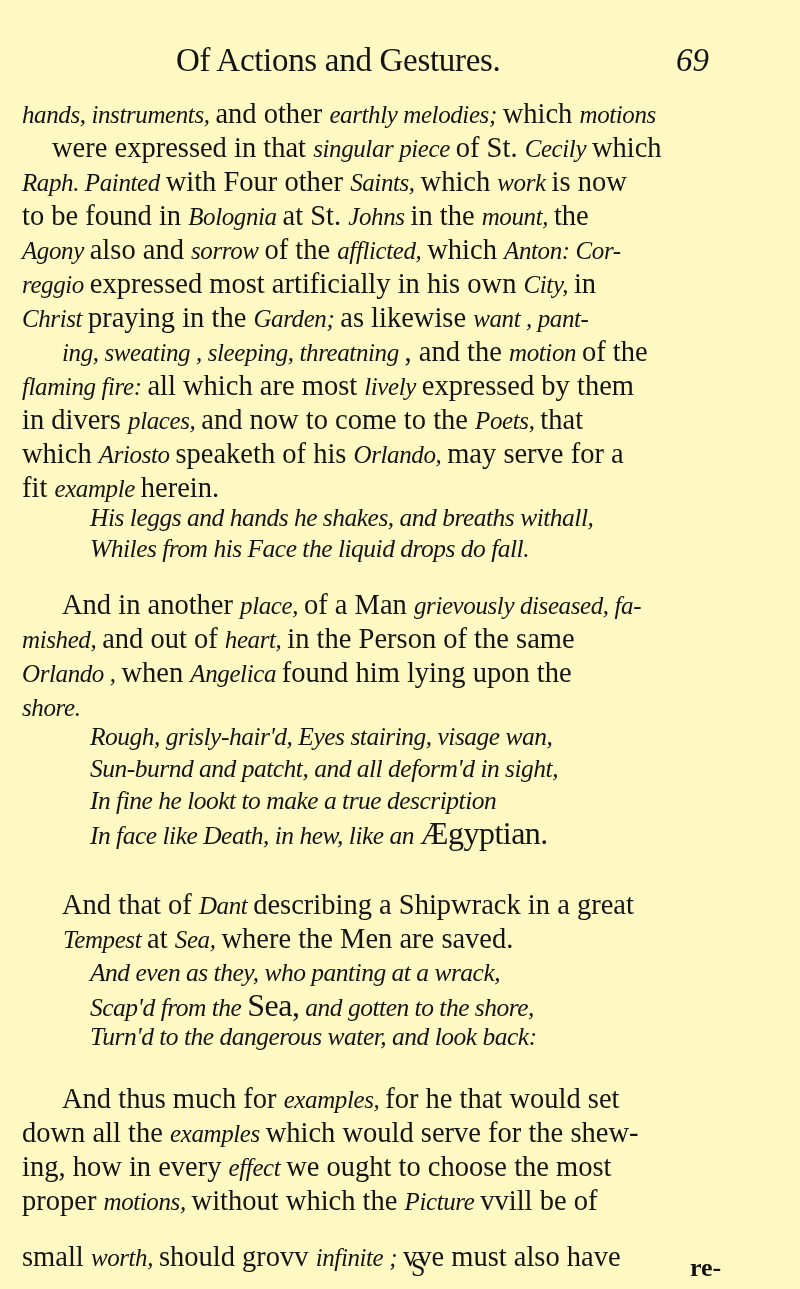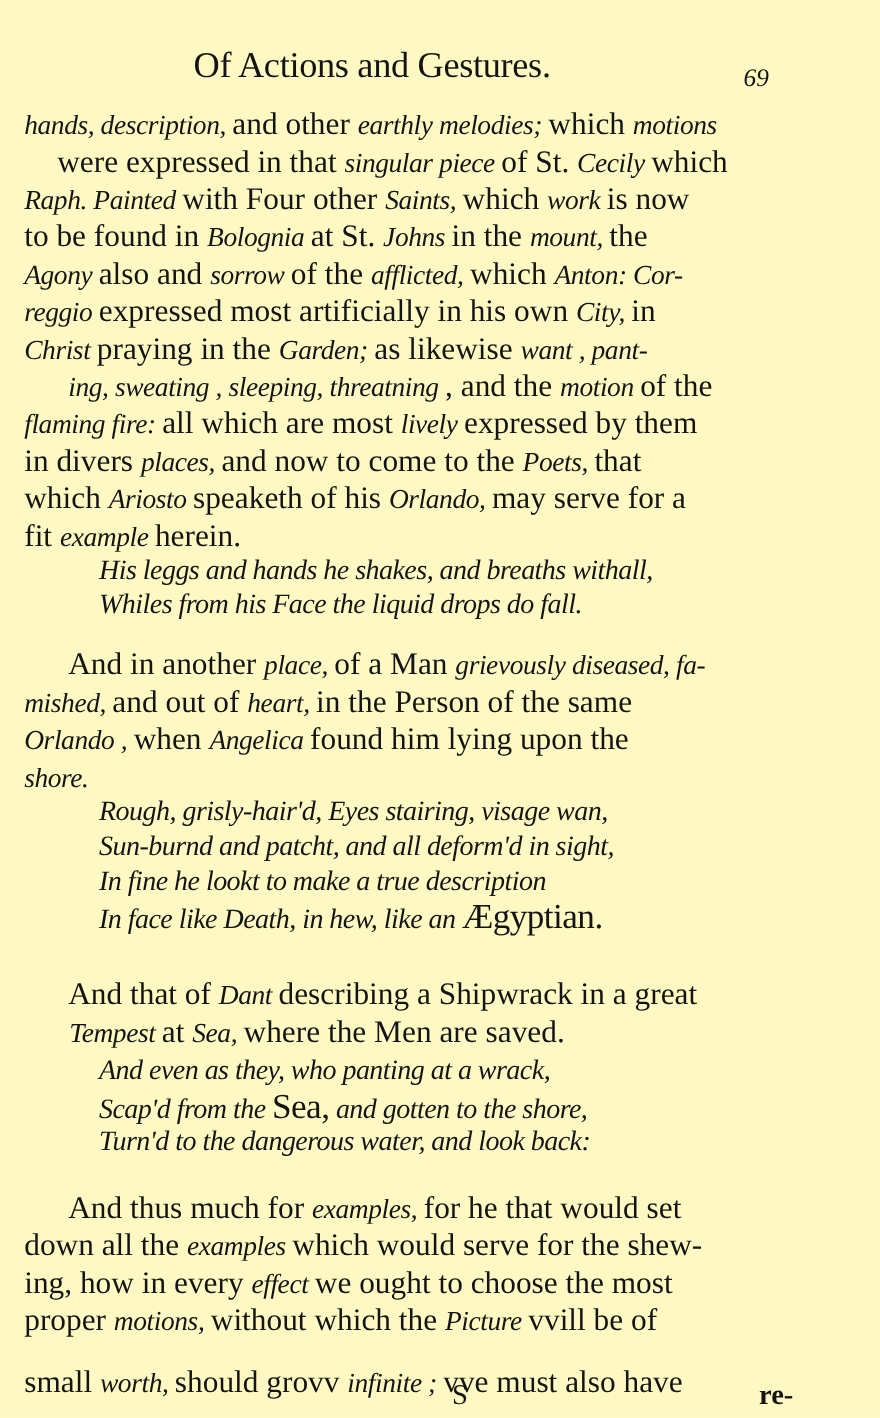--- a/index.html
+++ b/index.html
@@ -1,39 +1,39 @@
 <!DOCTYPE html>
 <html><head>
 <meta charset="utf-8">
 <style>
   html, body { margin: 0; padding: 0; background: #ffffff; }
   body { width: 800px; height: 1289px; position: relative; overflow: hidden; color: #141414; }
   .page { position: absolute; left: 0; top: 0; width: 800px; height: 1289px; background: #fef9c3; }
   .header { position: absolute; top: 42px; left: 0; width: 800px; height: 50px; }
   .running-head { position: absolute; left: 176px; top: 0; font-family: "Liberation Serif", serif; font-size: 33px; letter-spacing: -0.3px; white-space: nowrap; }
-  .folio { position: absolute; left: 676px; top: 16px; font-family: "Liberation Serif", serif; font-size: 23px; font-style: italic; }
+  .folio { position: absolute; left: 676px; top: 0; font-family: "Liberation Serif", serif; font-size: 33px; font-style: italic; }
   .line { position: absolute; left: 22px; width: 700px; font-family: "Liberation Serif", serif; font-size: 28.5px; white-space: nowrap; line-height: 34px; }
   .i { font-style: italic; font-size: 25px; letter-spacing: -0.4px; }
   .verse { position: absolute; left: 90px; font-family: "Liberation Serif", serif; font-style: italic; font-size: 25.5px; white-space: nowrap; line-height: 30px; letter-spacing: -0.5px; }
   .verse .r { font-style: normal; font-size: 32px; }
   .footer-sig { position: absolute; left: 411px; top: 1253px; font-family: "Liberation Serif", serif; font-size: 26px; }
   .catchword { position: absolute; left: 690px; top: 1253px; font-family: "Liberation Serif", serif; font-size: 26px; font-weight: bold; }
 </style>
 </head>
 <body>
 
 <div class="page">
 
   <div class="header">
     <span class="running-head">Of Actions and Gestures.</span>
     <span class="folio">69</span>
   </div>
 
   <div id="body-lines">
-      <div class="line" style="top: 97px;"><span class="i">hands, </span><span> </span><span class="i">description, </span><span> and other </span><span class="i">earthly melodies; </span><span> which </span><span class="i">motions</span></div>
+      <div class="line" style="top: 97px;"><span class="i">hands, </span><span> </span><span class="i">instruments, </span><span> and other </span><span class="i">earthly melodies; </span><span> which </span><span class="i">motions</span></div>
       <div class="line" style="top: 131px; margin-left: 30px;"><span>were expressed in that </span><span class="i">singular piece </span><span>of  St. </span><span class="i">Cecily </span><span> which</span></div>
       <div class="line" style="top: 165px;"><span class="i">Raph. Painted </span><span>with Four other </span><span class="i">Saints, </span><span> which </span><span class="i">work </span><span>is now</span></div>
       <div class="line" style="top: 199px;"><span>to be found in </span><span class="i">Bolognia </span><span>at St. </span><span class="i">Johns </span><span>in the </span><span class="i">mount, </span><span> the</span></div>
       <div class="line" style="top: 233px;"><span class="i">Agony </span><span>also and </span><span class="i">sorrow </span><span>of the </span><span class="i">afflicted, </span><span> which </span><span class="i">Anton: Cor-</span></div>
       <div class="line" style="top: 267px;"><span class="i">reggio </span><span>expressed most artificially in his own </span><span class="i">City, </span><span> in</span></div>
       <div class="line" style="top: 301px;"><span class="i">Christ </span><span>praying in  the </span><span class="i">Garden; </span><span> as likewise </span><span class="i">want , pant-</span></div>
       <div class="line" style="top: 335px; margin-left: 40px;"><span class="i">ing, sweating , sleeping, threatning </span><span>, and the </span><span class="i">motion </span><span>of the</span></div>
       <div class="line" style="top: 369px;"><span class="i">flaming fire: </span><span> all which are most </span><span class="i">lively </span><span>expressed by them</span></div>
       <div class="line" style="top: 403px;"><span>in divers </span><span class="i">places, </span><span> and now to come to the </span><span class="i">Poets, </span><span> that</span></div>
       <div class="line" style="top: 437px;"><span>which </span><span class="i">Ariosto </span><span>speaketh of  his </span><span class="i">Orlando, </span><span> may serve for a</span></div>

